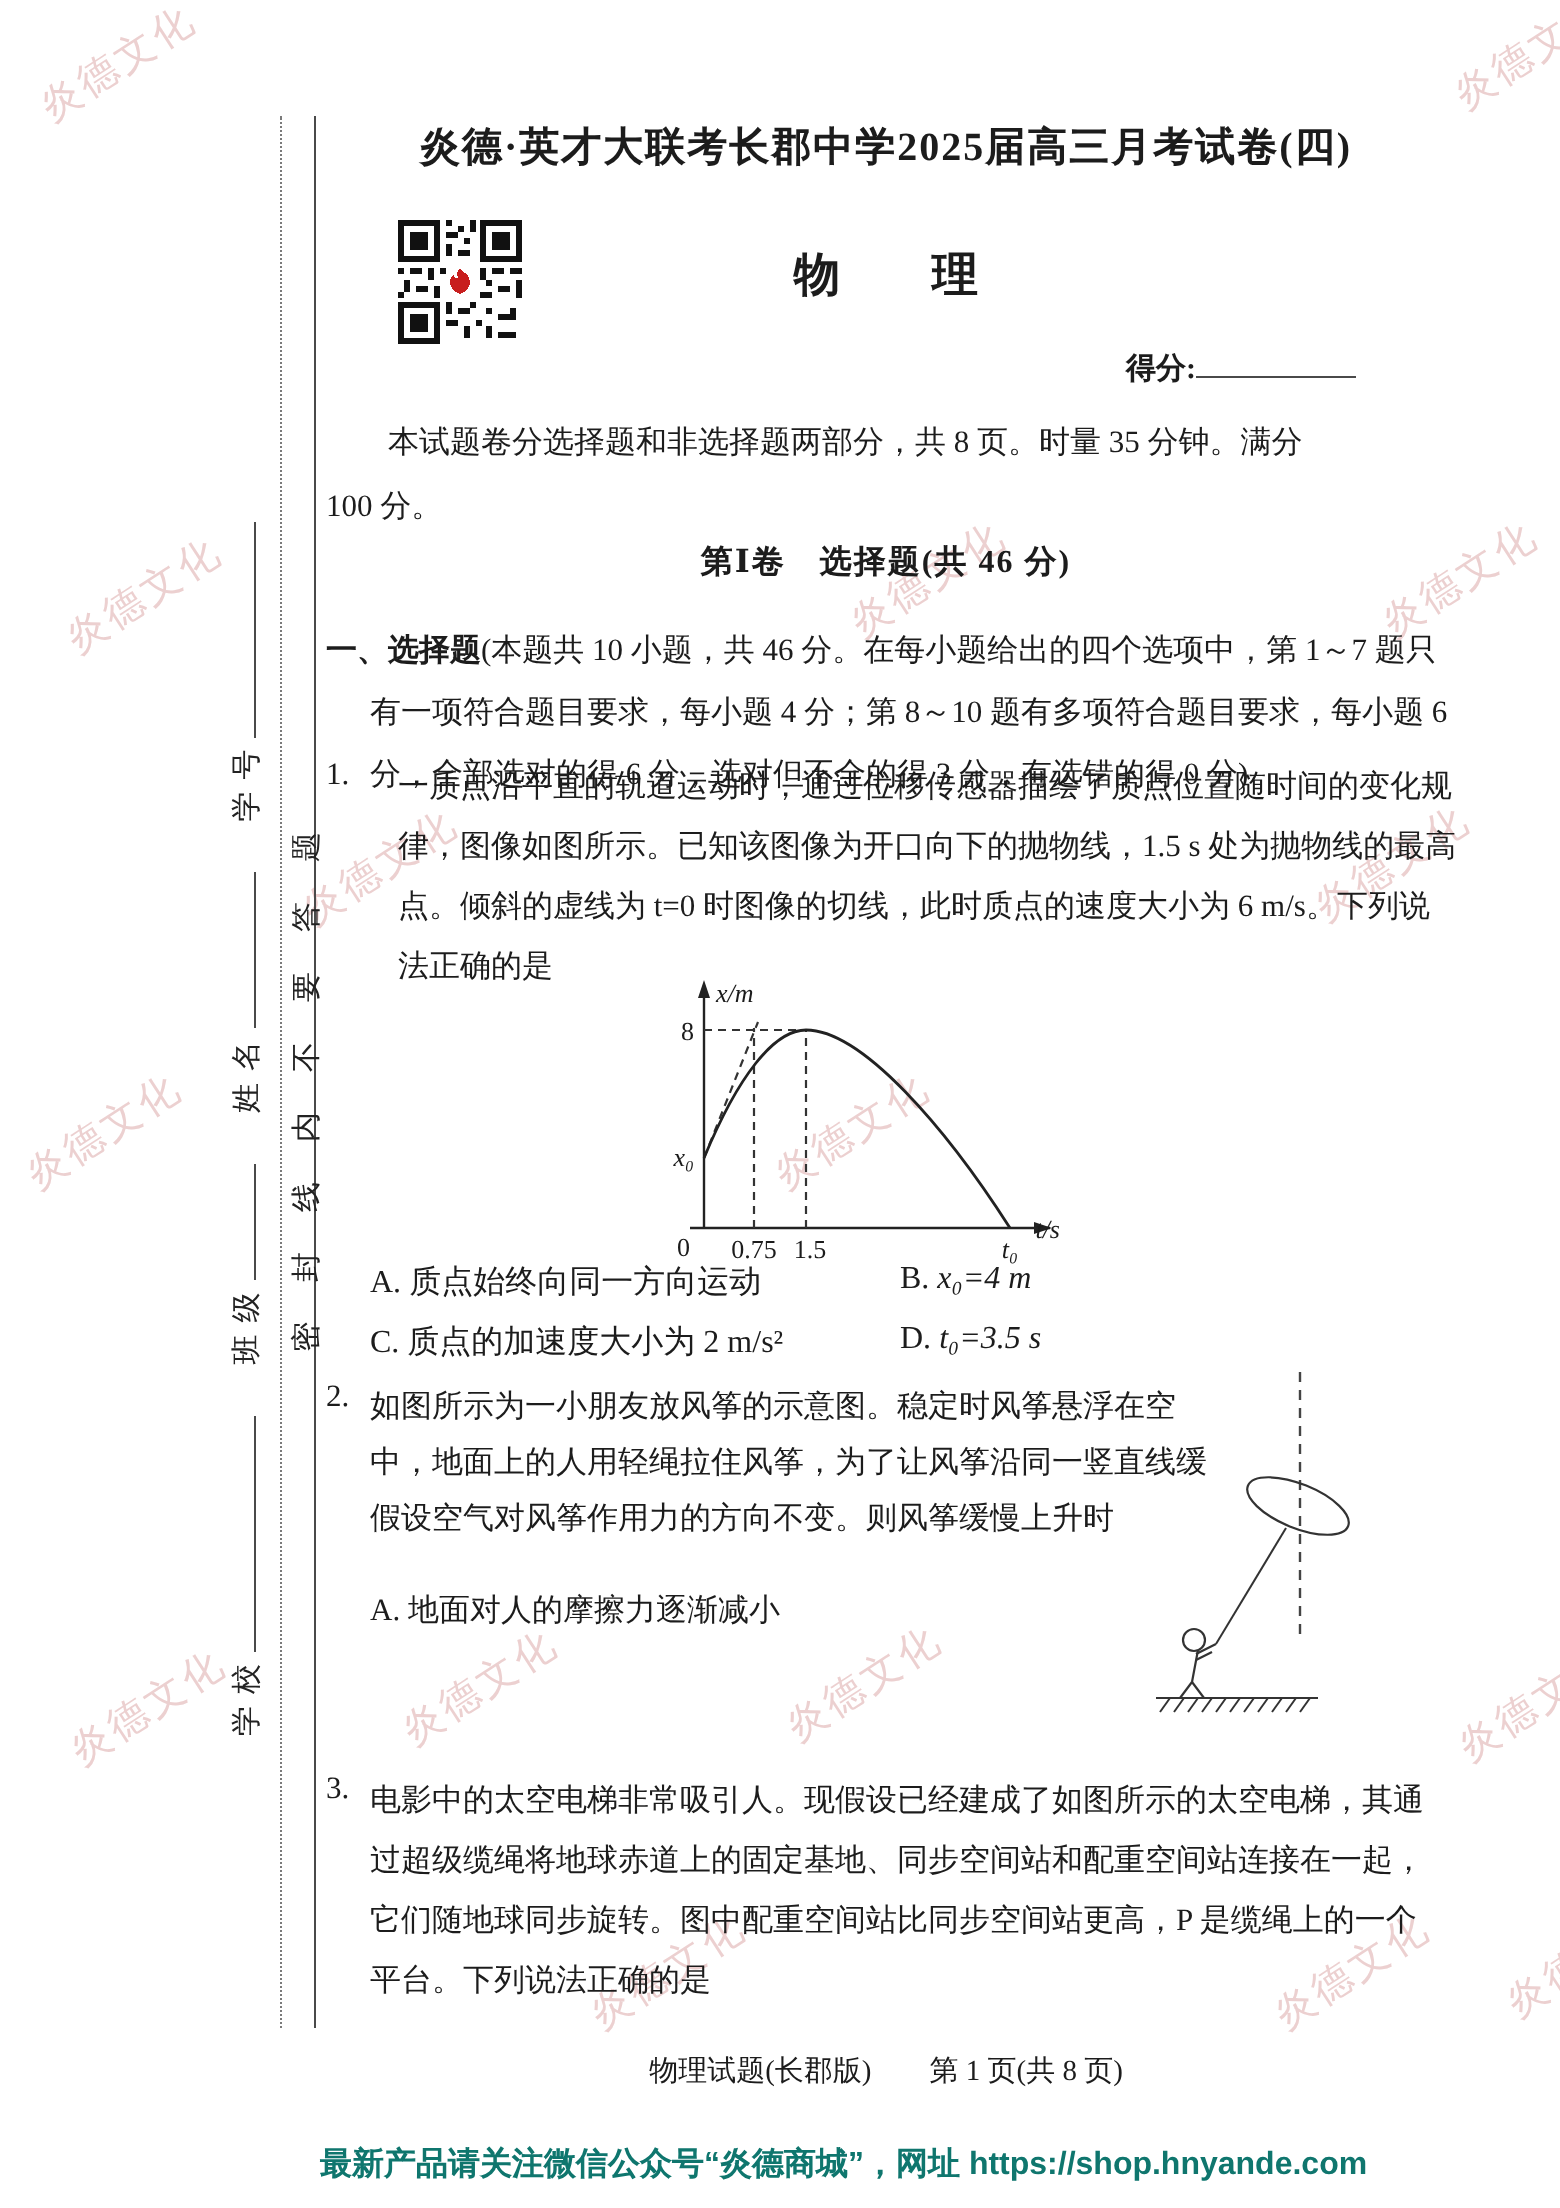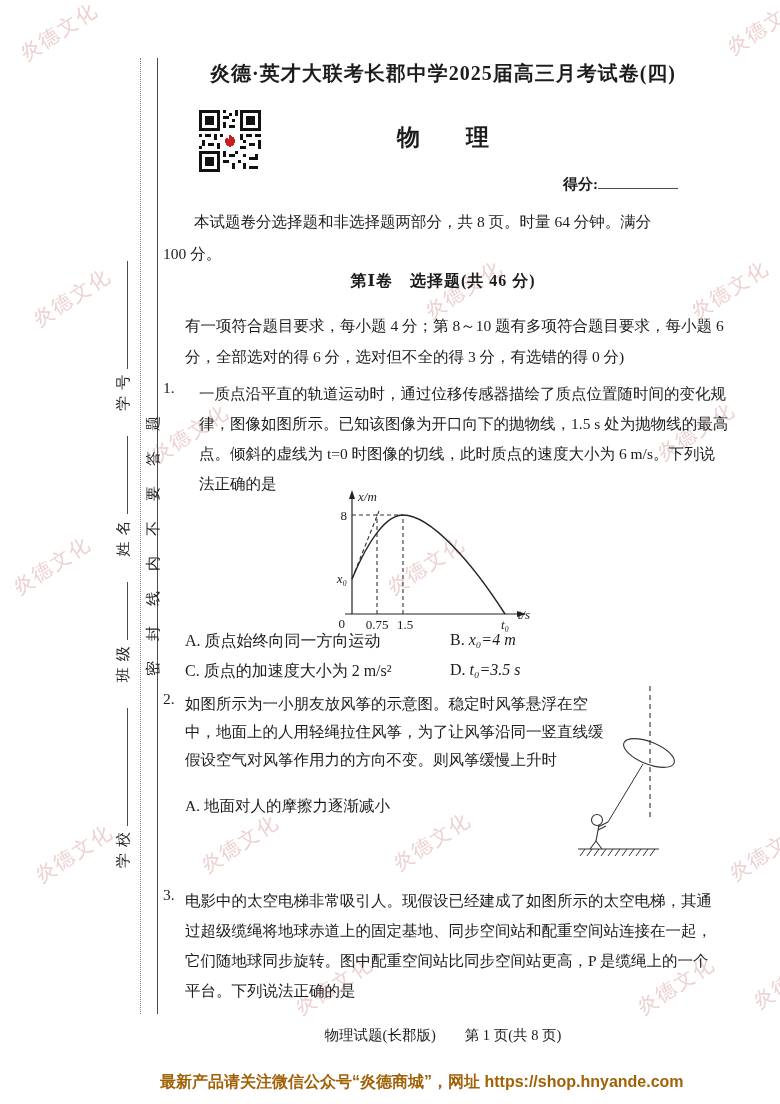--- a/index.html
+++ b/index.html
@@ -61,21 +61,21 @@
   #q1-opts .oa{position:absolute;left:22px;}
   #q1-opts .ob{position:absolute;left:287px;}
   #q2-opts{position:absolute;left:163px;top:792px;width:440px;}
   .fig1{position:absolute;left:325px;top:486px;}
   .fig2{position:absolute;left:575px;top:682px;}
   .footer-page{
     position:absolute;left:163px;top:1026px;width:560px;text-align:center;font-size:14.5px;
   }
   .promo{
     position:absolute;left:160px;top:1072px;font-size:16px;font-weight:bold;
-    font-family:"Liberation Sans","DejaVu Sans",sans-serif;color:#a16207;white-space:nowrap;
+    font-family:"Liberation Sans","DejaVu Sans",sans-serif;color:#0f766e;white-space:nowrap;
   }
   svg text{font-family:"Liberation Serif","DejaVu Serif",serif;fill:#1c1c1c;}
 </style>
 </head>
 <body>
 
 <span class="wm" style="left:15px;top:18px">炎德文化</span>
 <span class="wm" style="left:722px;top:12px">炎德文化</span>
 <span class="wm" style="left:28px;top:284px">炎德文化</span>
 <span class="wm" style="left:420px;top:276px">炎德文化</span>
@@ -164,27 +164,28 @@
   </svg>
 </div>
 
 <div class="subject">物　　理</div>
 
 <div class="score">
   <span>得分:</span><span class="blank"></span>
 </div>
 
 <div class="intro">
-  <div class="l1">本试题卷分选择题和非选择题两部分，共 8 页。时量 64 分钟。满分</div>
+  <div class="l1">本试题卷分选择题和非选择题两部分，共 8 页。时量 35 分钟。满分</div>
   <div>100 分。</div>
 </div>
 
 <div class="sec-title">第Ⅰ卷　选择题(共 46 分)</div>
 
 <div class="instr">
+  <div class="line"><span class="bold">一、选择题</span><span>(本题共 10 小题，共 46 分。在每小题给出的四个选项中，第 1～7 题只</span></div>
   <div class="line cont">有一项符合题目要求，每小题 4 分；第 8～10 题有多项符合题目要求，每小题 6</div>
   <div class="line cont">分，全部选对的得 6 分，选对但不全的得 3 分，有选错的得 0 分)</div>
 </div>
 
 <div class="question" id="q1">
   <span class="qnum">1.</span>
   <div class="q-lines">
     <div class="q-line">一质点沿平直的轨道运动时，通过位移传感器描绘了质点位置随时间的变化规</div>
     <div class="q-line">律，图像如图所示。已知该图像为开口向下的抛物线，1.5 s 处为抛物线的最高</div>
     <div class="q-line">点。倾斜的虚线为 t=0 时图像的切线，此时质点的速度大小为 6 m/s。下列说</div>

